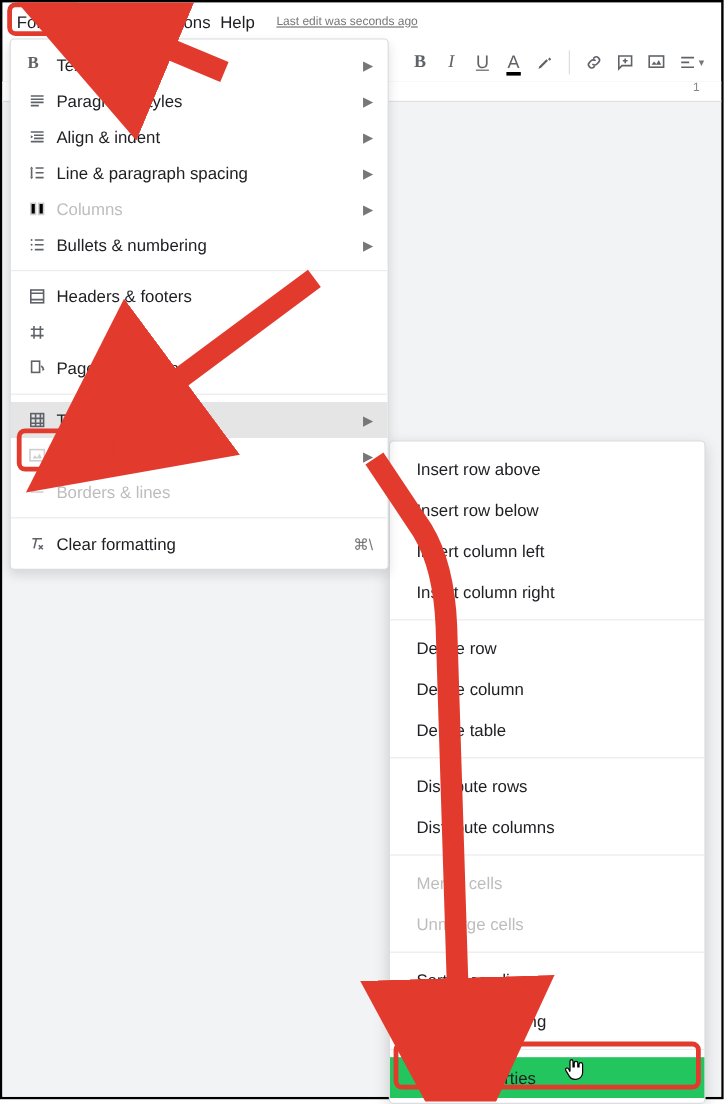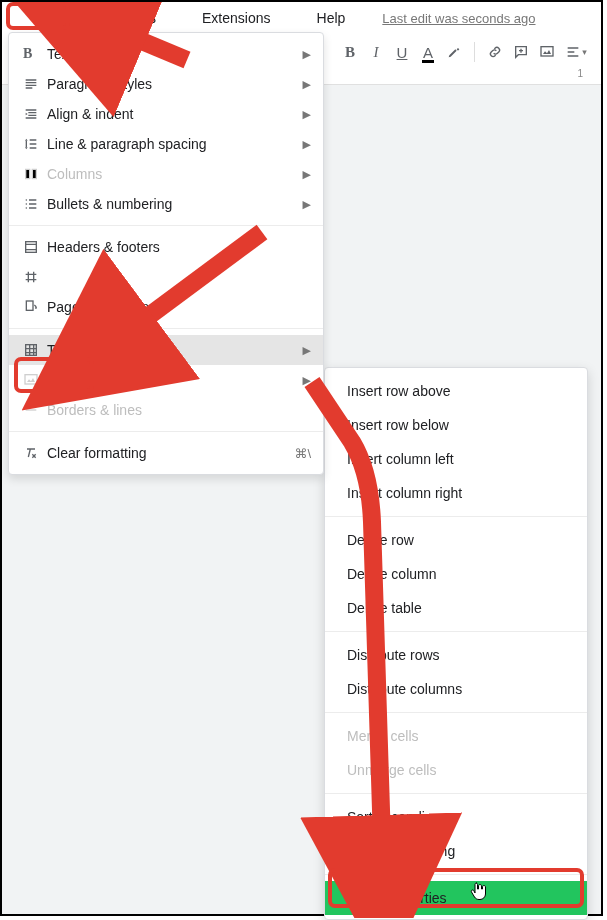--- a/index.html
+++ b/index.html
@@ -30,28 +30,28 @@
     right: 0;
     height: 28px;
     display: flex;
     align-items: center;
     padding-left: 8px;
     font-size: 14px;
     color: #202124;
     z-index: 5;
   }
   .menubar .menuitem {
-    padding: 3px 23px;
+    padding: 3px 4px;
     cursor: pointer;
   }
   .menubar .edit-info {
     margin-left: 14px;
     color: #777;
     text-decoration: underline;
-    font-size: 13px;
+    font-size: 10px;
   }
 
   
   .toolbar {
     position: absolute;
     top: 34px;
     left: 0;
     right: 0;
     height: 32px;
     border-top: 0;

